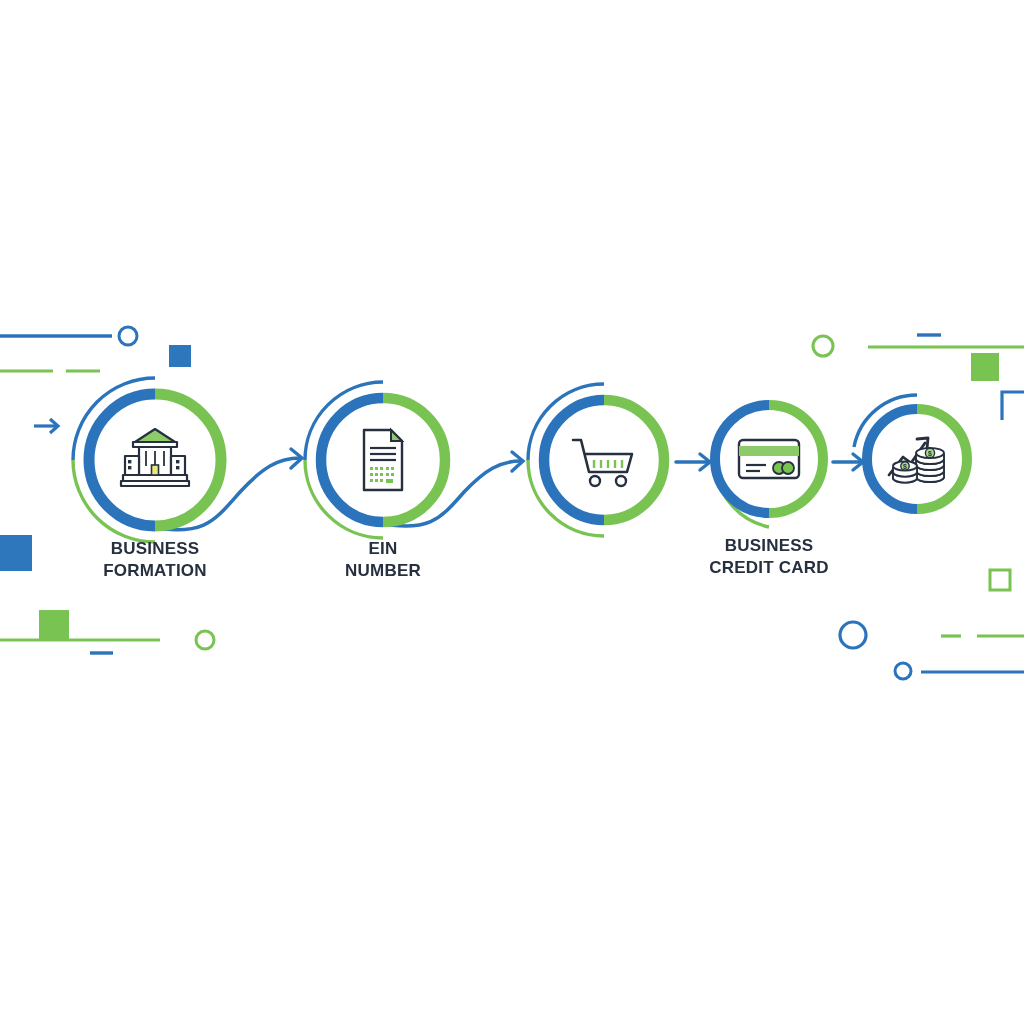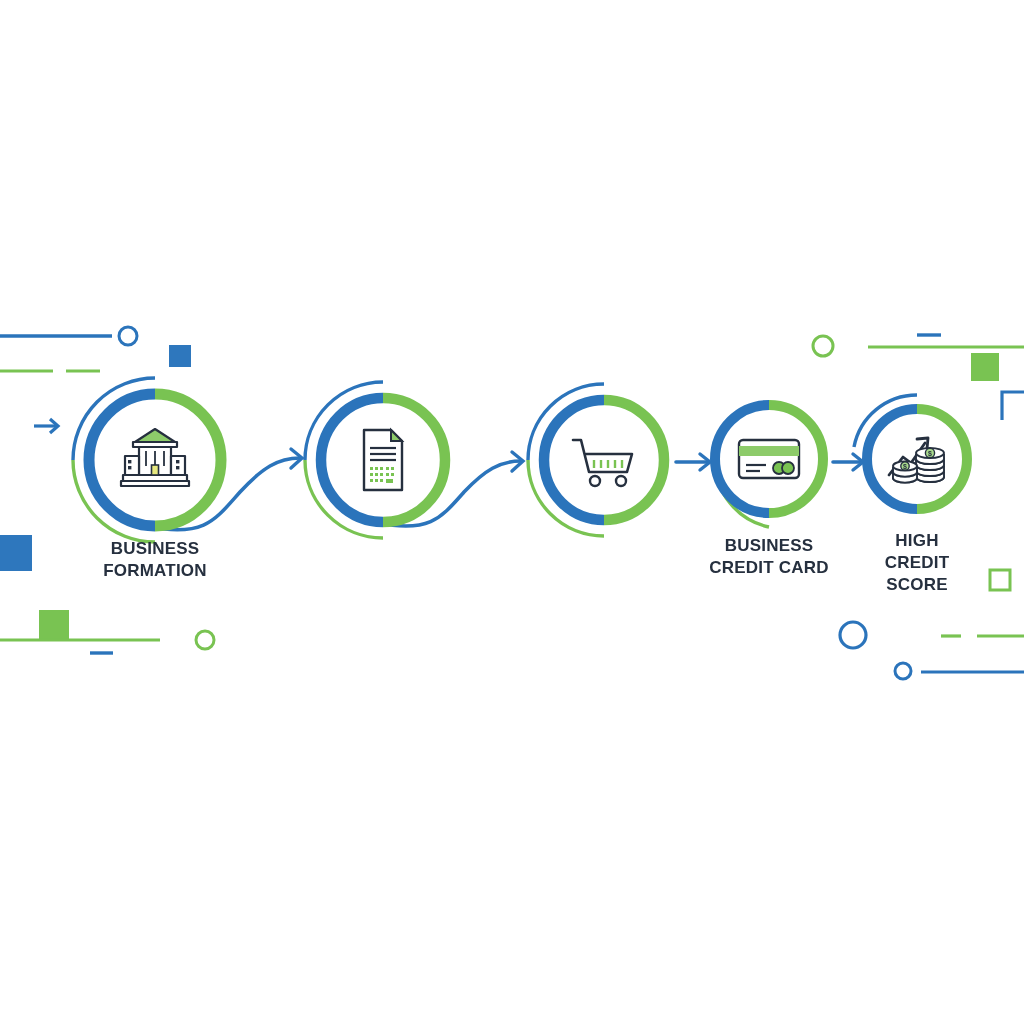--- a/index.html
+++ b/index.html
@@ -222,19 +222,18 @@
           <ellipse cx="-12" cy="7" rx="12" ry="4.6"></ellipse>
         </g>
         <circle cx="-12" cy="7" r="4.2" fill="#a9da8c" stroke="#26303f" stroke-width="1.4"></circle>
         <text x="-12" y="10" text-anchor="middle" font-size="7" font-weight="bold" fill="#26303f" font-family="'Liberation Sans',sans-serif">$</text>
       </g>
     </g>
   </svg>
 
   <div class="step-label" style="left:55px;top:538px;width:200px;">BUSINESS
 FORMATION</div>
+  <div class="step-label" style="left:293px;top:538px;width:180px;">EIN
+NUMBER</div>
   <div class="step-label" style="left:679px;top:535px;width:180px;">BUSINESS
 CREDIT CARD</div>
-  <div class="step-label" style="left:857px;top:530px;width:120px;">HIGH
-CREDIT
-SCORE</div>
 
 </div>
 
 </body></html>

